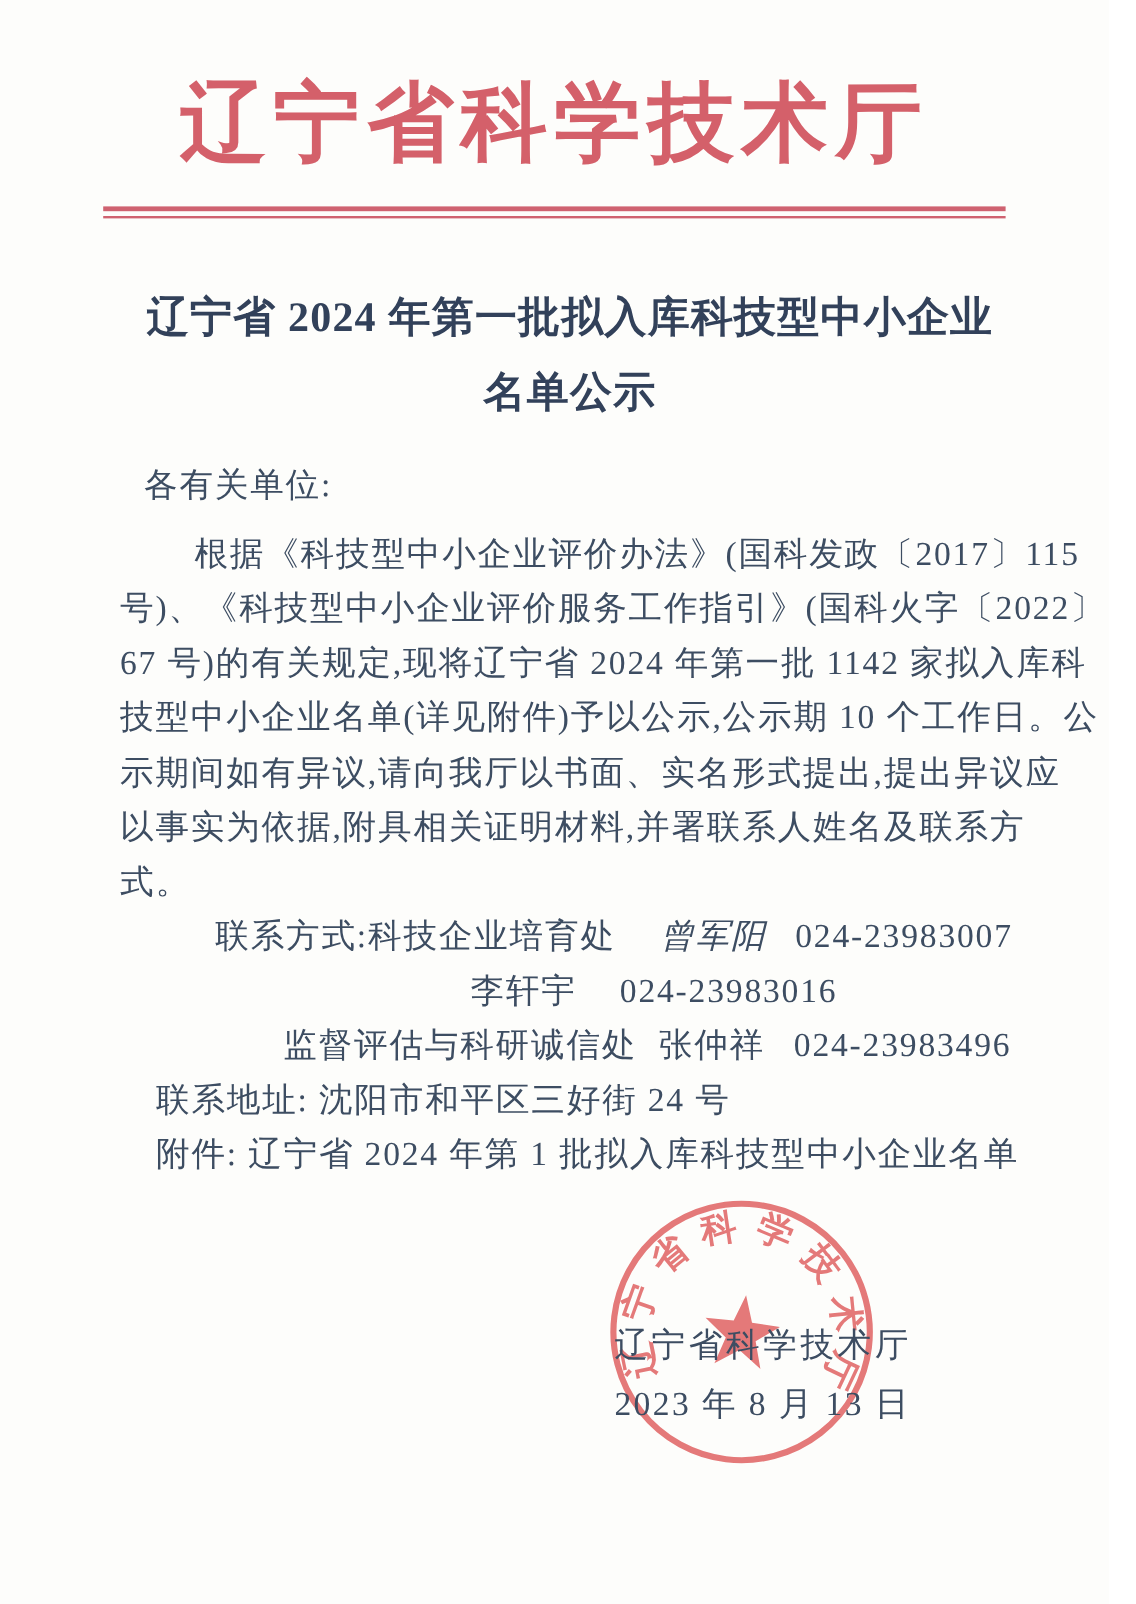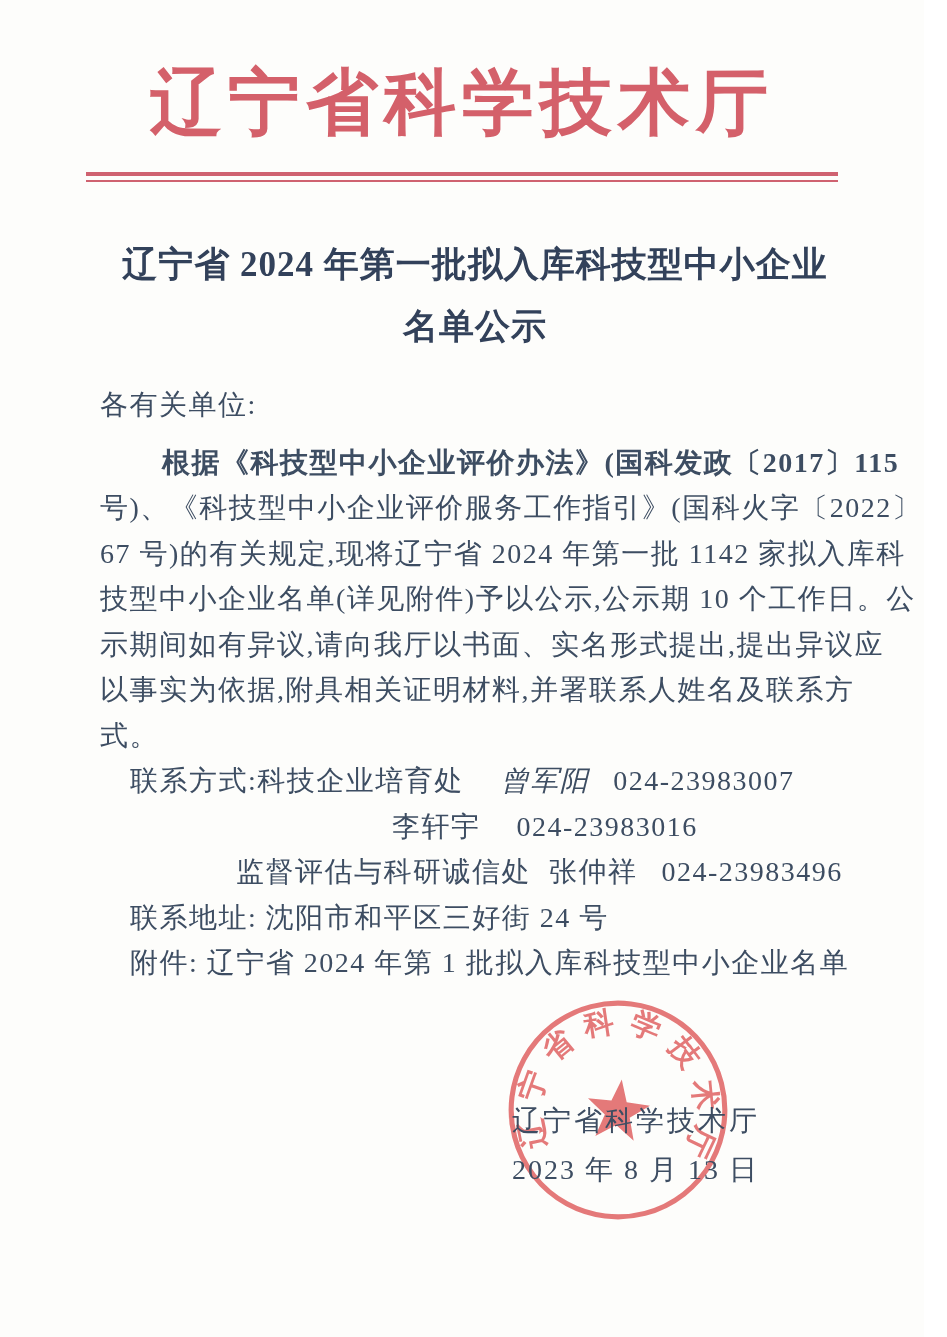--- a/index.html
+++ b/index.html
@@ -20,25 +20,25 @@
   }
   .doc-title {
     margin-top:52px; text-align:center;
     font-size:35px; font-weight:bold; color:#32415a;
     line-height:62px; letter-spacing:1px;padding-left:26px;
   }
   .body-block {
     margin:24px 80px 0 100px;
     font-size:28px; line-height:45.5px; letter-spacing:1.5px;
   }
-  .salutation { margin-bottom:12px; }
+  .salutation { margin-bottom:12px;margin-left:20px; }
   .pline { white-space:nowrap; }
-  .indent { text-indent:62px;font-weight:bold; }
+  .indent { text-indent:62px; }
   .contact-row { display:flex; white-space:nowrap; }
-  .row-1 { padding-left:30px; }
+  .row-1 { padding-left:30px;justify-content:flex-end; }
   .row-2 { padding-left:292px;gap:12px; }
   .row-3 { padding-left:136px; }
   .gap-lg { margin-left:37px;font-style:italic; }
   .gap-md { margin-left:24px; }
   .gap-sm { margin-left:18px; }
   .info-row { padding-left:30px; white-space:nowrap; }
   .seal {
     position:absolute; left:505px; top:997px; width:226px; height:226px;
     transform:rotate(7deg); opacity:0.85; z-index:1;
   }

